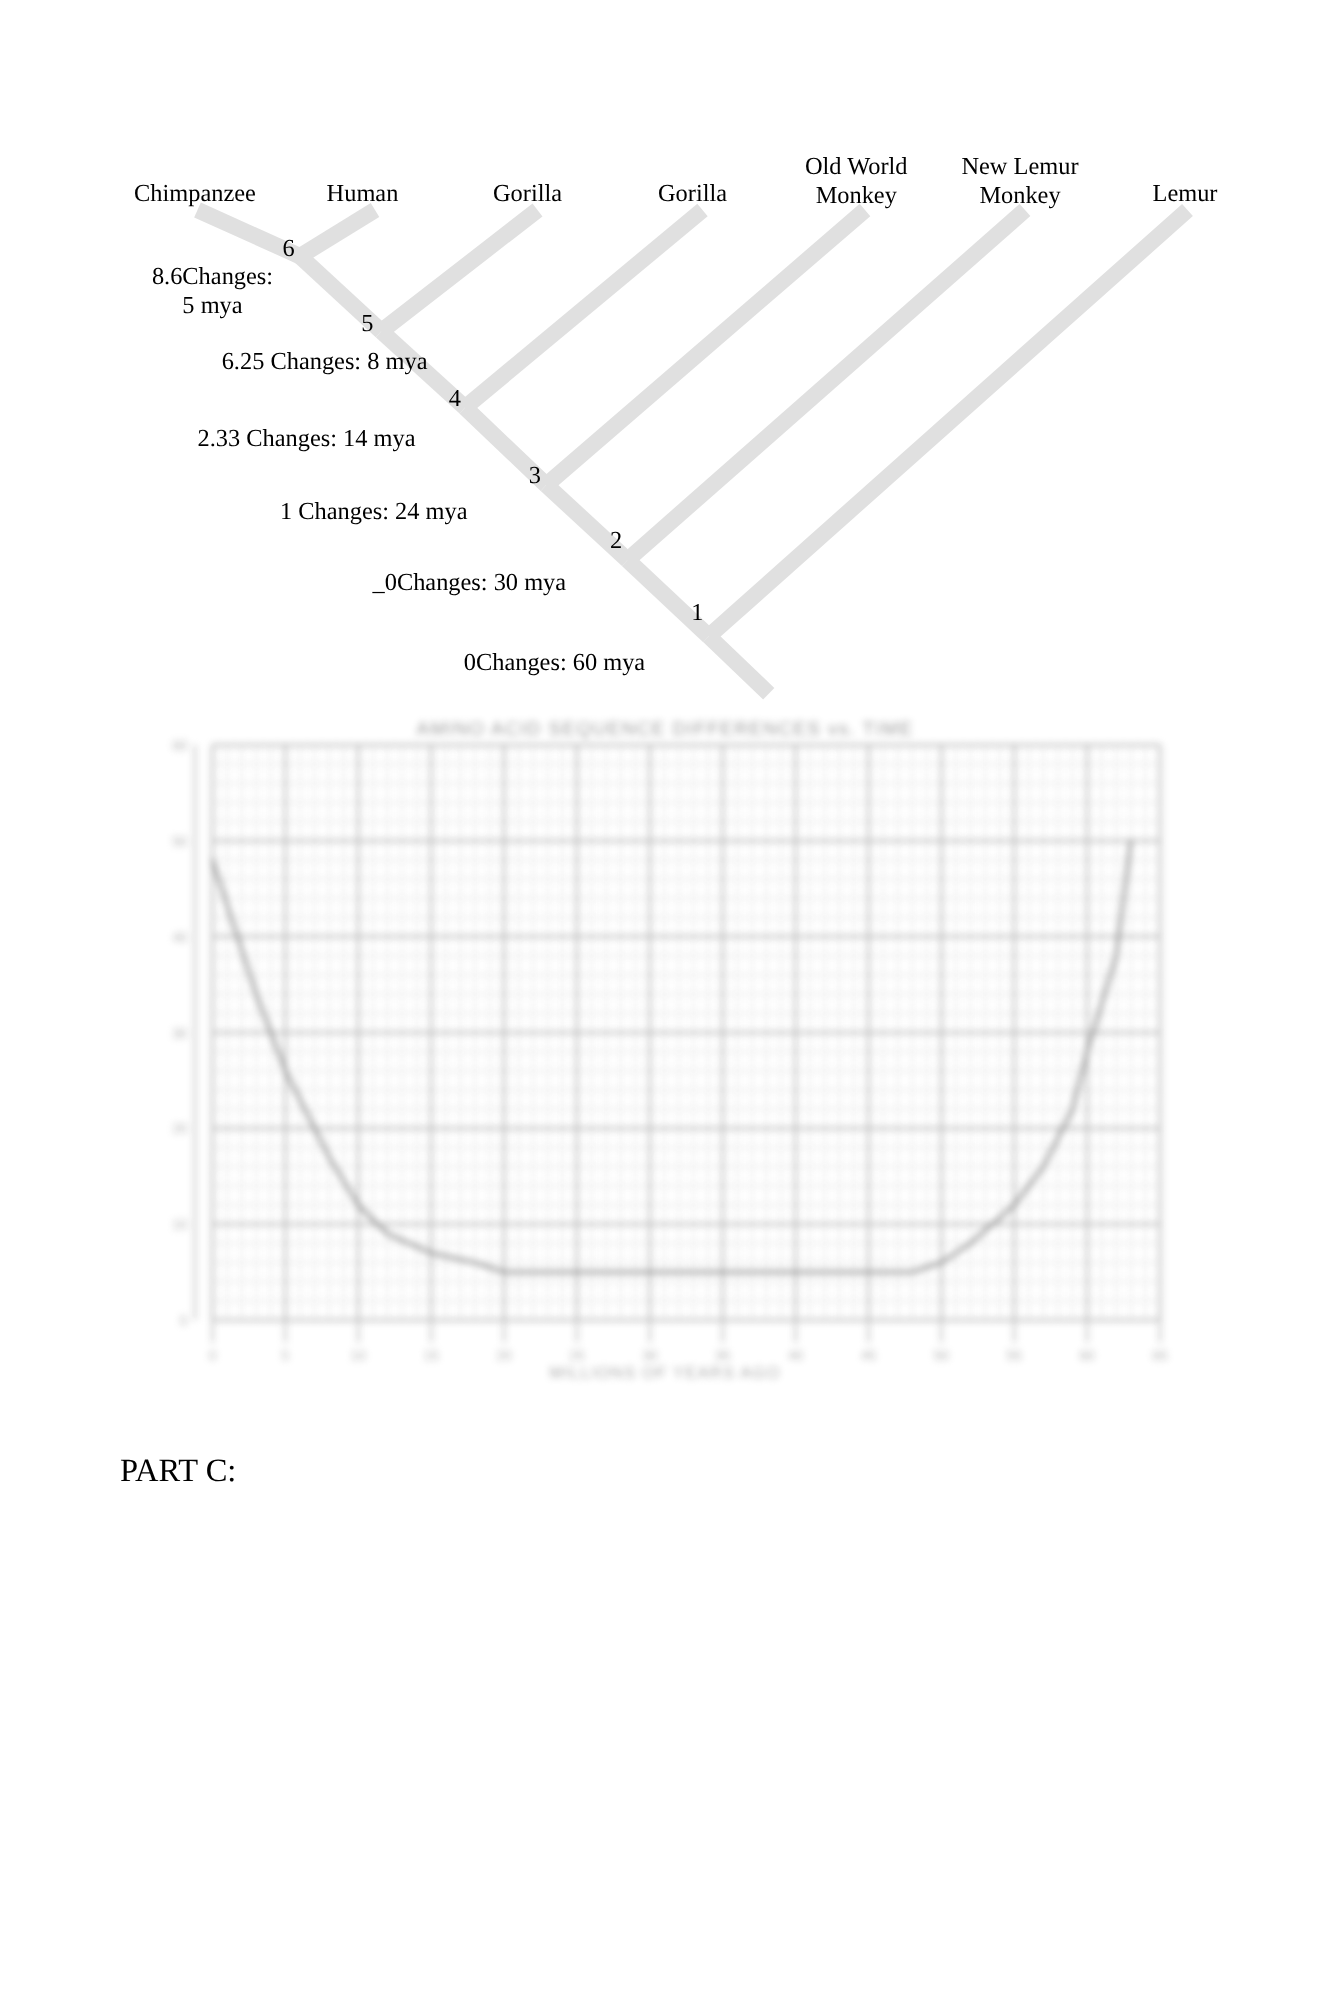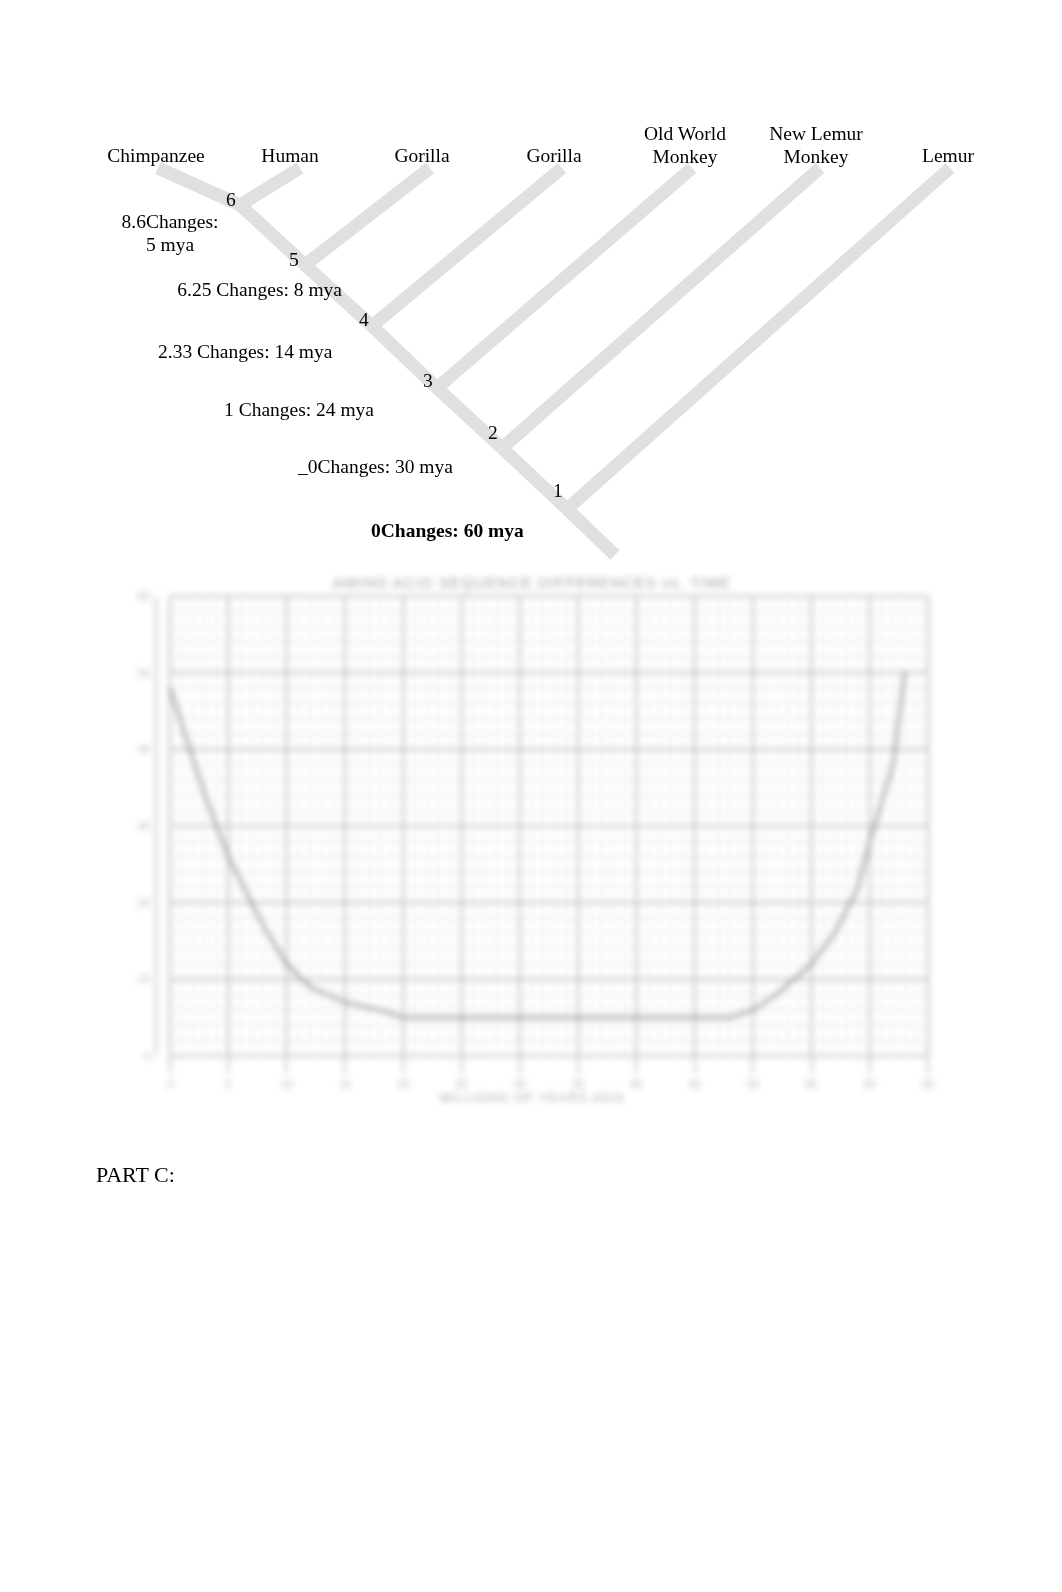--- a/index.html
+++ b/index.html
@@ -50,21 +50,21 @@
     width:828px;height:550px;
     filter:blur(3.1px);
     opacity:.97;
   }
   #chart-figure svg{display:block;}
 
   
   #part-c{
     position:absolute;
     left:96px;top:1162px;
-    font-size:22px;
+    font-size:26px;
     color:#000;
     white-space:nowrap;
   }
 </style>
 </head>
 <body>
 
 <div class="page">
 
   <div id="cladogram">
@@ -120,21 +120,21 @@
         <div class="node-num" style="left: 488px; top: 422px;">2</div>
         <div class="node-num" style="left: 553px; top: 480px;">1</div>
       </div>
     <div id="ann-layer">
         <div class="ann center" style="left: 110px; top: 210px; width: 120px;">8.6Changes:
 5 mya</div>
         <div class="ann" style="left: 112px; top: 278px; width: 230px; text-align: right;">6.25 Changes: 8 mya</div>
         <div class="ann" style="left: 158px; top: 340px; width: 250px;">2.33 Changes: 14 mya</div>
         <div class="ann" style="left: 224px; top: 398px; width: 230px;">1 Changes: 24 mya</div>
         <div class="ann" style="left: 298px; top: 455px; width: 230px;">_0Changes: 30 mya</div>
-        <div class="ann" style="left: 371px; top: 519px; width: 230px; font-weight: bold;">0Changes: 60 mya</div>
+        <div class="ann" style="left: 371px; top: 519px; width: 230px;">0Changes: 60 mya</div>
       </div>
   </div>
 
   <div id="chart-figure">
     <svg width="828" height="550" viewBox="0 0 828 550">
       <g id="grid-minor" stroke="#e7e7e7" stroke-width="1.4" fill="none">
           <line x1="63.66153846153846" y1="30" x2="63.66153846153846" y2="490"></line>
           <line x1="75.32307692307693" y1="30" x2="75.32307692307693" y2="490"></line>
           <line x1="86.98461538461538" y1="30" x2="86.98461538461538" y2="490"></line>
           <line x1="98.64615384615385" y1="30" x2="98.64615384615385" y2="490"></line>

